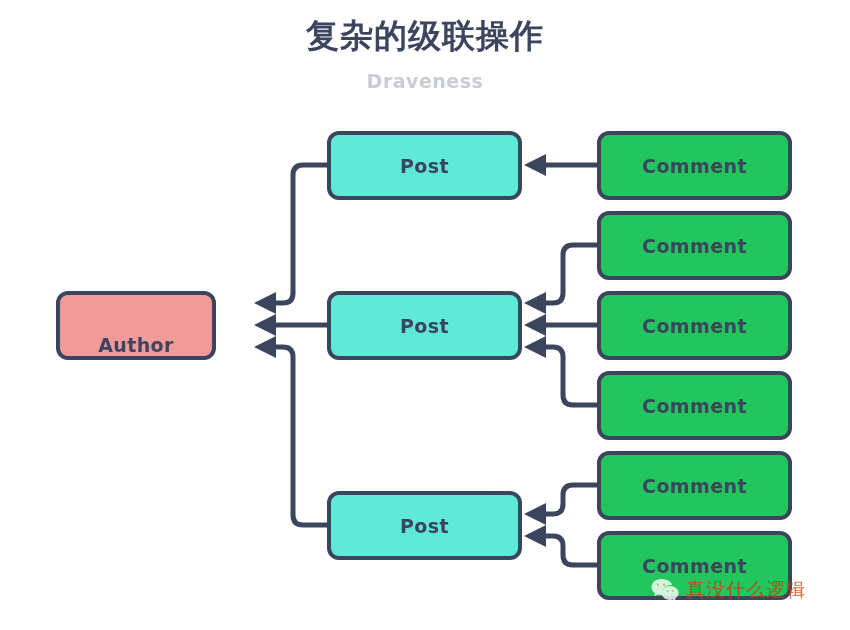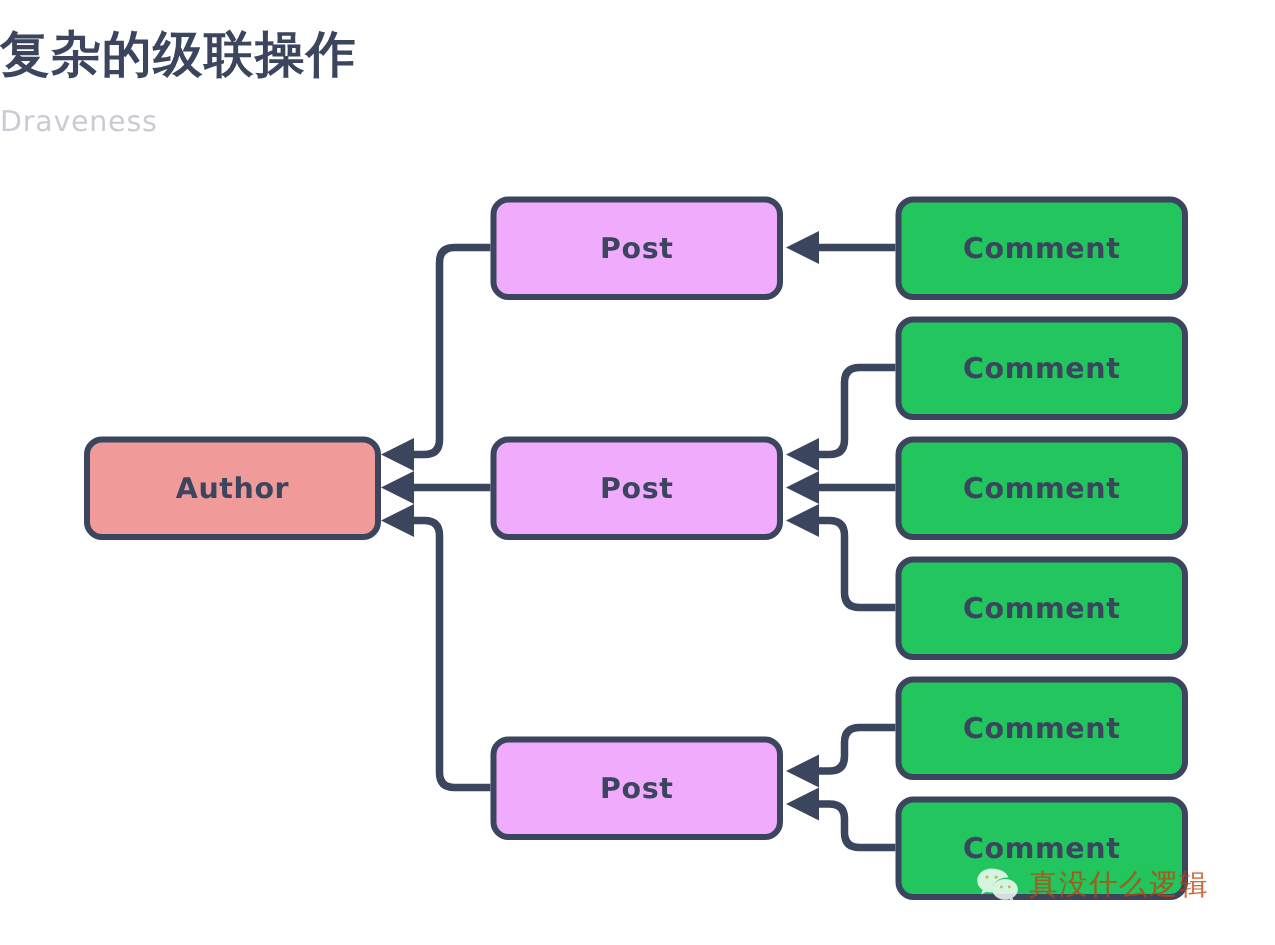--- a/index.html
+++ b/index.html
@@ -21,37 +21,37 @@
     width: 850px;
     height: 630px;
   }
 
   
   .header {
     position: absolute;
     top: 0;
     left: 0;
     width: 850px;
-    text-align: left;
+    text-align: center;
     pointer-events: none;
   }
   .title {
     margin: 0;
     padding-top: 16px;
     font-size: 33px;
     font-weight: bold;
     color: #3c455e;
     letter-spacing: 1px;
     line-height: 1.2;
   }
   .subtitle {
     margin: 0;
     padding-top: 14px;
     font-size: 19px;
-    font-weight: normal;
+    font-weight: bold;
     color: #c9ccd4;
     letter-spacing: 0.5px;
   }
 
   
   #connectors {
     position: absolute;
     top: 0;
     left: 0;
     width: 850px;
@@ -80,21 +80,21 @@
     font-size: 19px;
     font-weight: bold;
     color: #3c455e;
     letter-spacing: 0.4px;
     user-select: none;
   }
   .node-author {
     background: #f09a99;
   }
   .node-post {
-    background: #f0abfc;
+    background: #5eead4;
   }
   .node-comment {
     background: #22c55e;
   }
 
   
   .watermark {
     position: absolute;
     left: 651px;
     top: 577px;
@@ -152,21 +152,21 @@
     <path class="edge-line" d="M 597 405 L 573 405 Q 563 405 563 395 L 563 357 Q 563 347 553 347 L 541 347"></path>
     <polygon class="edge-arrow" points="524,347 546,336 546,358"></polygon>
 
     <path class="edge-line" d="M 597 485 L 573 485 Q 563 485 563 495 L 563 504 Q 563 514 553 514 L 541 514"></path>
     <polygon class="edge-arrow" points="524,514 546,503 546,525"></polygon>
 
     <path class="edge-line" d="M 597 565 L 573 565 Q 563 565 563 555 L 563 546 Q 563 536 553 536 L 541 536"></path>
     <polygon class="edge-arrow" points="524,536 546,525 546,547"></polygon>
   </svg>
 
-  <div class="node node-author" style="left:56px; top:291px; width:198px; height:69px;">
+  <div class="node node-author" style="left:56px; top:291px; width:160px; height:69px;align-items:flex-end;">
     <span>Author</span>
   </div>
 
   <div class="node node-post" style="left:327px; top:131px; width:195px; height:69px;">
     <span>Post</span>
   </div>
   <div class="node node-post" style="left:327px; top:291px; width:195px; height:69px;">
     <span>Post</span>
   </div>
   <div class="node node-post" style="left:327px; top:491px; width:195px; height:69px;">

